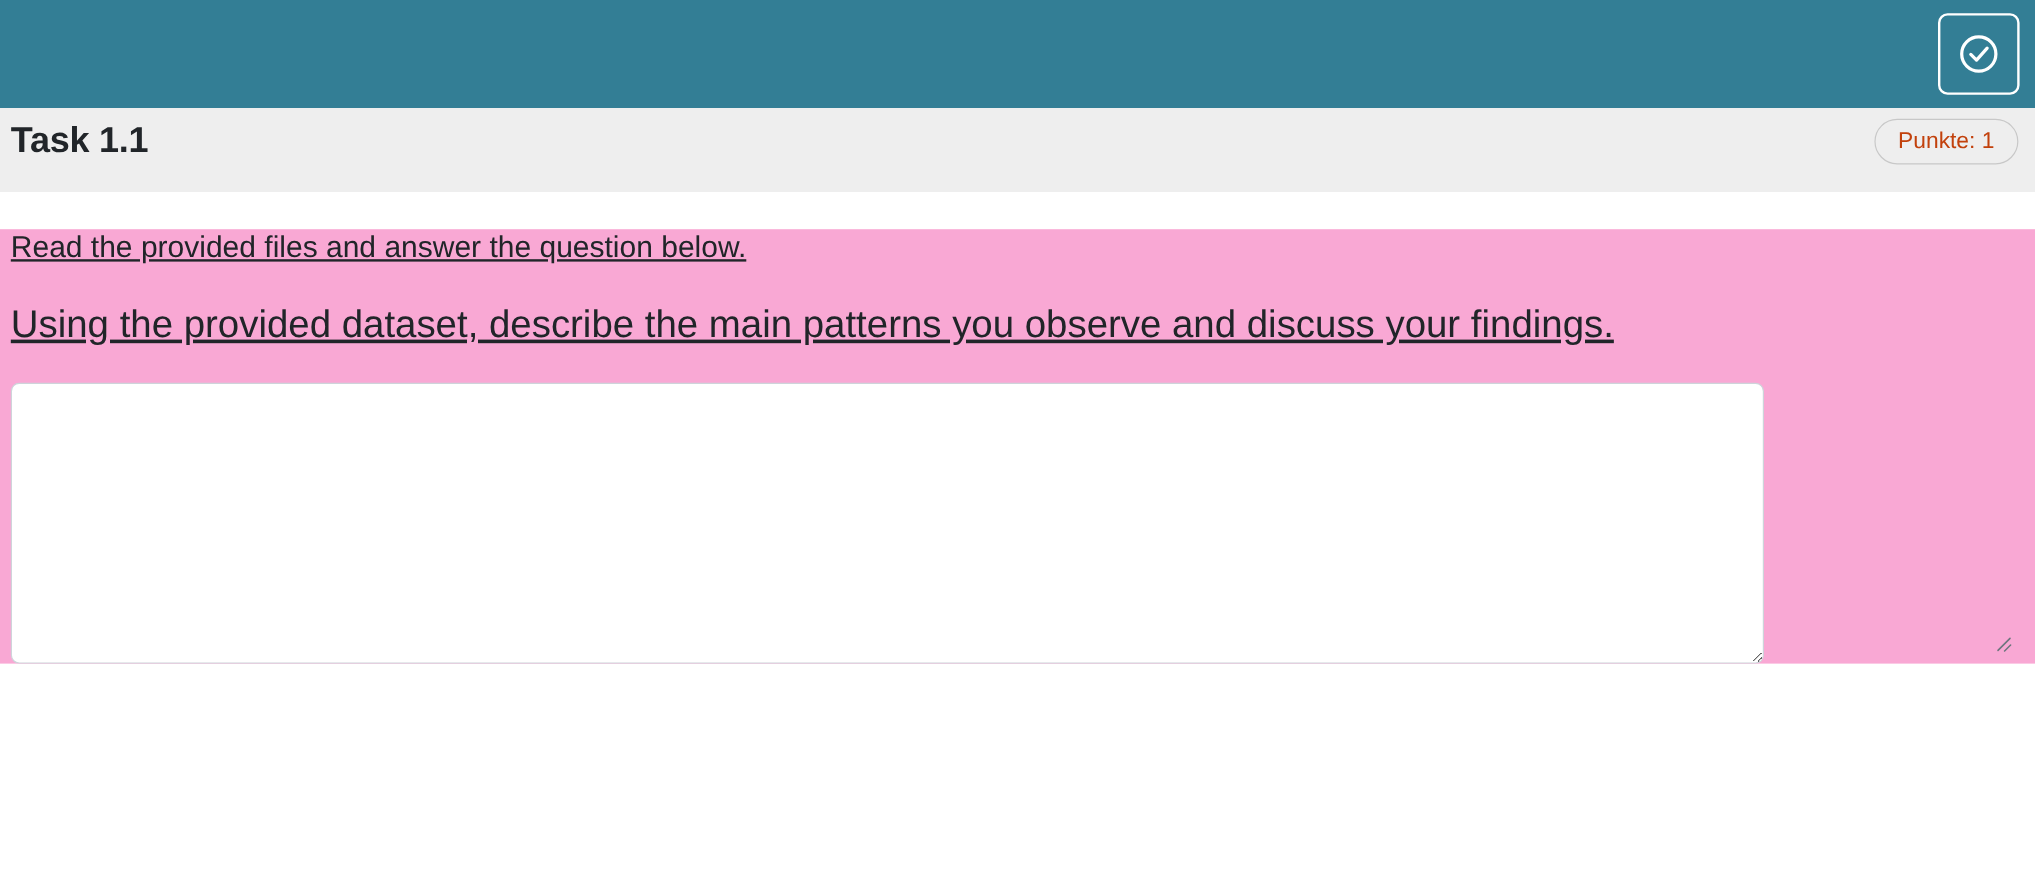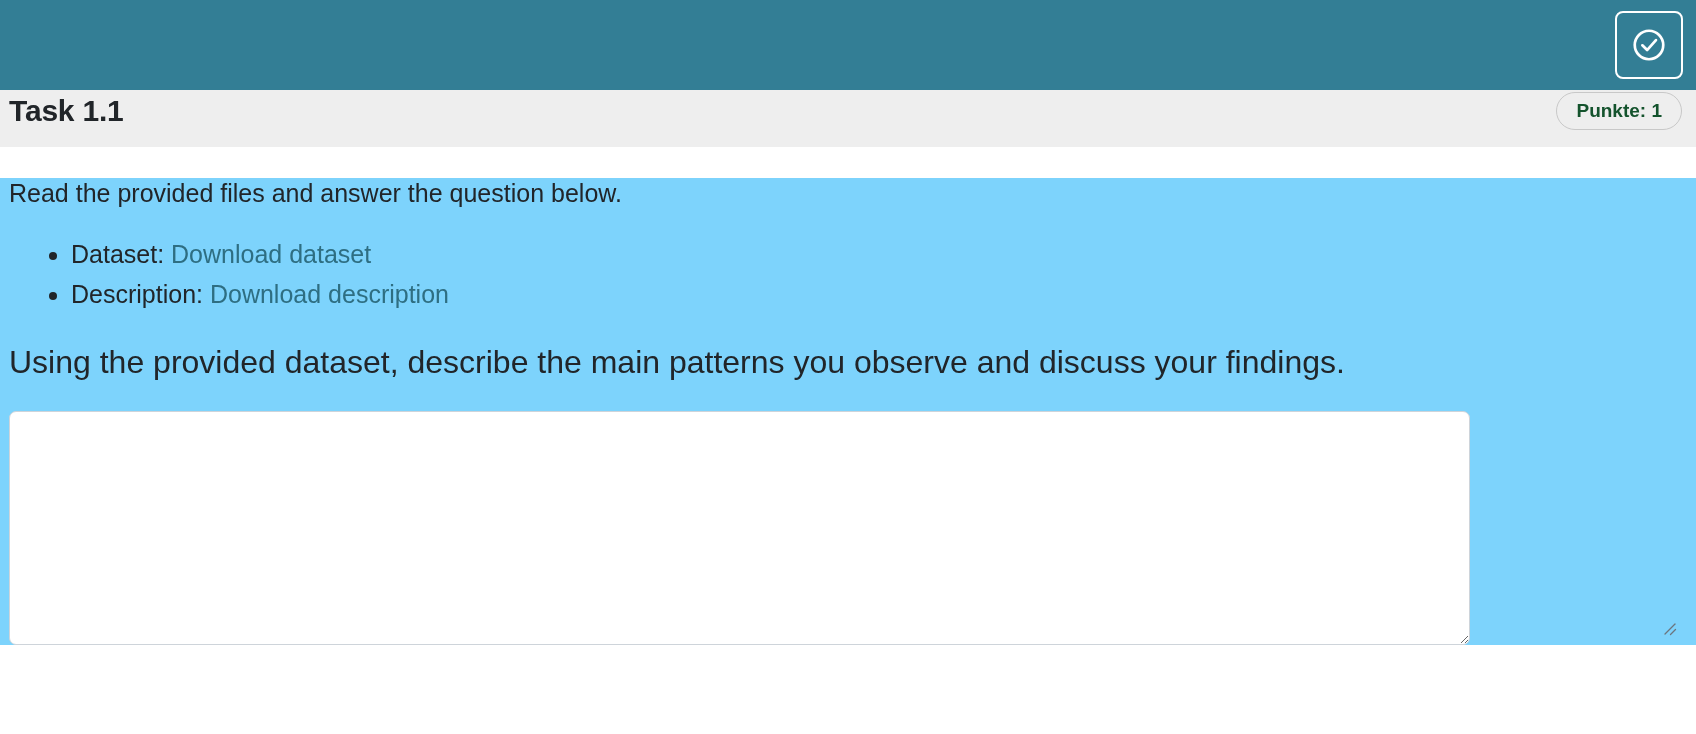--- a/index.html
+++ b/index.html
@@ -34,52 +34,53 @@
     display: flex;
     align-items: center;
     justify-content: center;
     cursor: pointer;
     padding: 0;
   }
   .topbar-action svg { display: block; }
 
   
   .task-header {
-    height: 57px;
+    height: 70px;
     background: #eeeeee;
     display: flex;
     align-items: center;
     justify-content: space-between;
     padding: 0 14px 15px 9px;
     box-sizing: border-box;
   }
   .task-title {
     font-size: 30px;
     font-weight: bold;
     color: #212529;
     letter-spacing: -0.2px;
     line-height: 1;
   }
   .points-badge {
     font-size: 19px;
-    font-weight: bold;
-    color: #14532d;
+    font-weight: normal;
+    color: #c2410c;
     border: 1.5px solid #c8c8c8;
     border-radius: 20px;
     padding: 8px 19px 9px 19px;
     background: transparent;
     line-height: 1;
     white-space: nowrap;
     cursor: default;
   }
 
   
   .content {
     padding: 0 9px;
-    background: #7dd3fc;
+    background: #f9a8d4;
+    text-decoration: underline;
   }
   .intro {
     font-size: 25px;
     line-height: 1.25;
     margin: 31px 0 0 0;
     color: #212529;
   }
   ul.file-list {
     margin: 26px 0 0 0;
     padding-left: 62px;
@@ -148,30 +149,20 @@
 
 <div class="task-header">
   <div class="task-title">Task 1.1</div>
   <div class="points-badge">Punkte: 1</div>
 </div>
 
 <div class="content">
 
   <p class="intro">Read the provided files and answer the question below.</p>
 
-  <ul class="file-list">
-    <li>
-      <span>Dataset:</span>
-      <a class="dl-link">Download dataset</a>
-    </li>
-    <li>
-      <span>Description:</span>
-      <a class="dl-link">Download description</a>
-    </li>
-  </ul>
 
   <p class="question">Using the provided dataset, describe the main patterns you observe and discuss your findings.</p>
 
   <div class="answer-wrap">
     <textarea class="answer-input" placeholder="" style=""></textarea>
     <span class="resize-glyph">
       <svg width="18" height="18" viewBox="0 0 18 18" stroke="#6c757d" stroke-width="1.3" fill="none" stroke-linecap="round">
         <line x1="4" y1="14" x2="14" y2="4"></line>
         <line x1="9.5" y1="14.5" x2="14.5" y2="9.5"></line>
       </svg>

